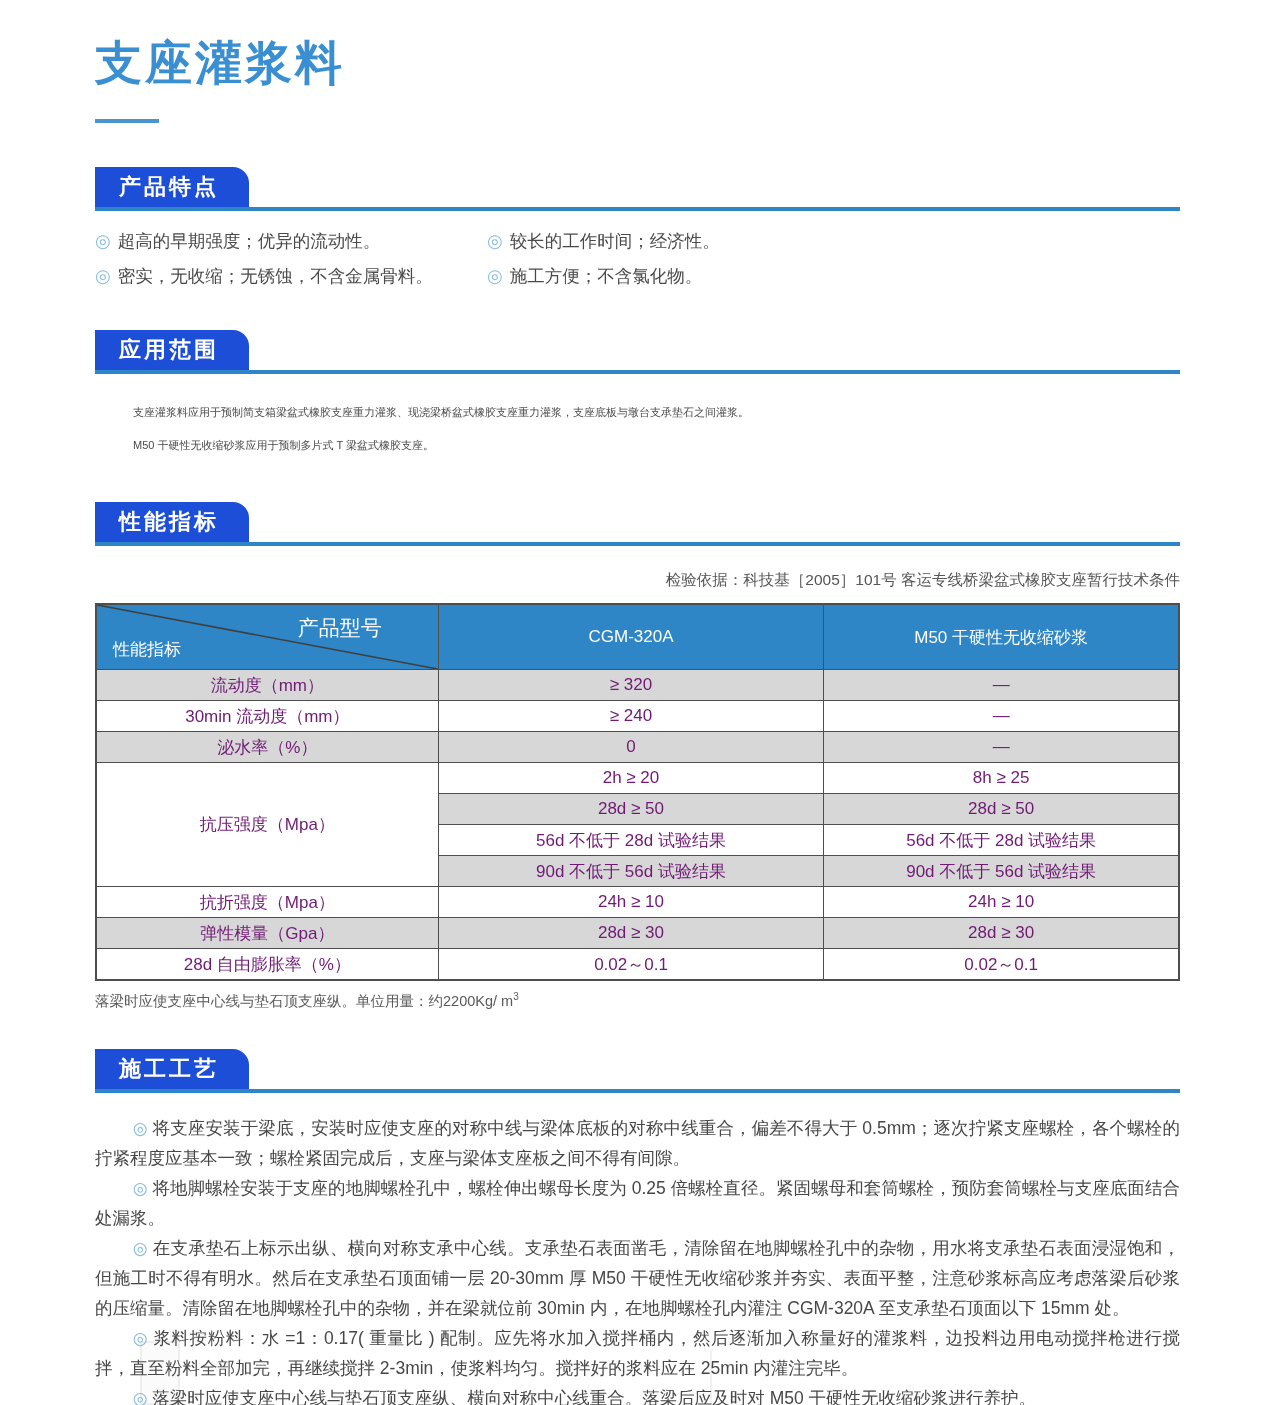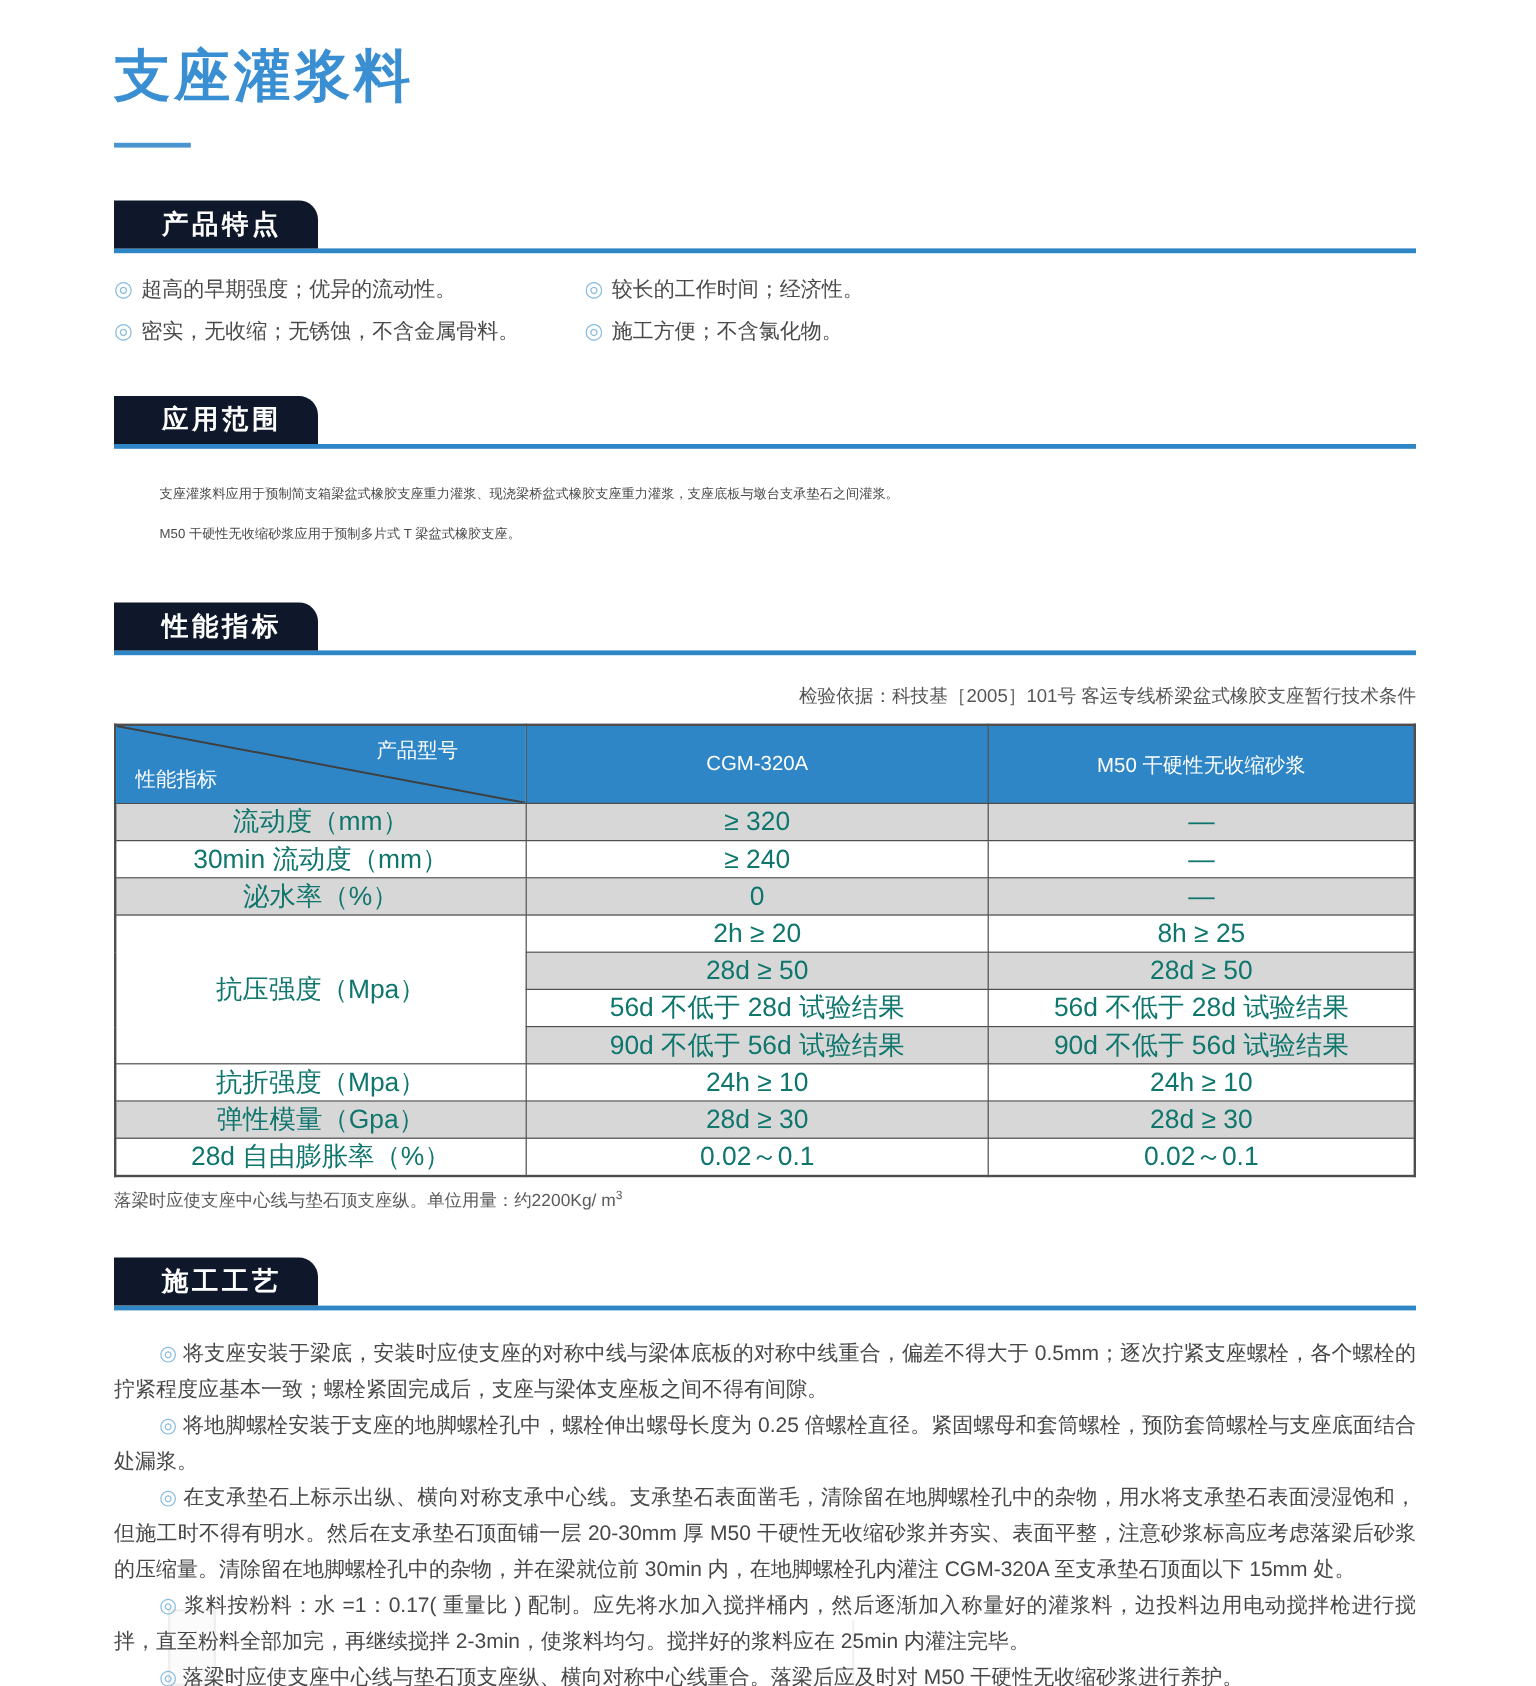--- a/index.html
+++ b/index.html
@@ -11,47 +11,47 @@
   .content{padding:20px 100px 0 95px;position:relative;z-index:2;}
 
   
   .page-title{font-size:47px;font-weight:bold;color:#3a8fd2;margin:12px 0 0 0;letter-spacing:3px;}
   .title-underline{width:64px;height:4px;background:#4a94d0;margin-top:24px;}
 
   
   .sec{margin-top:0;}
   .sec-head{border-bottom:4px solid #2e86c6;line-height:0;}
   .sec-tab{
-    display:inline-block;background:#0f172a;color:#ffffff;
+    display:inline-block;background:#1d4ed8;color:#ffffff;
     font-size:22px;font-weight:bold;line-height:1;
-    padding:9px 30px 9px 40px;border-radius:0 16px 0 0;letter-spacing:3px;
+    padding:9px 30px 9px 24px;border-radius:0 16px 0 0;letter-spacing:3px;
   }
 
   
   .feat-grid{margin-top:18px;display:grid;grid-template-columns:392px 1fr;row-gap:11px;}
   .feat-item{font-size:17.5px;color:#4a4a4a;display:flex;align-items:center;gap:7px;}
   .ring{color:#8abddf;font-size:18px;line-height:1;flex:0 0 auto;}
 
   
   .app-text{margin-top:22px;padding-left:38px;font-size:11px;line-height:33px;color:#4a4a4a;}
 
   
   .basis{margin-top:24px;text-align:right;font-size:15.5px;color:#555555;}
   table.perf{margin-top:12px;width:100%;border-collapse:collapse;table-layout:fixed;border:2px solid #4e4e4e;}
   table.perf col.c1{width:31.6%;}
   table.perf col.c2{width:35.6%;}
   table.perf col.c3{width:32.8%;}
   table.perf th,table.perf td{
     border:1px solid #4e4e4e;text-align:center;vertical-align:middle;
-    font-size:22px;color:#0f766e;height:30px;padding:0 4px;
+    font-size:17px;color:#701a75;height:30px;padding:0 4px;
   }
   table.perf thead th{background:#2e86c6;color:#ffffff;font-weight:normal;font-size:17px;height:64px;}
   .corner{position:relative;padding:0;}
   .corner svg{position:absolute;inset:0;width:100%;height:100%;}
-  .corner .corner-top{position:absolute;top:9px;right:56px;font-size:17px;}
+  .corner .corner-top{position:absolute;top:9px;right:56px;font-size:21px;}
   .corner .corner-bottom{position:absolute;bottom:8px;left:16px;font-size:17px;}
   td.gray{background:#d7d7d7;}
   .note{margin-top:10px;font-size:14.5px;color:#5a5a5a;}
   .note sup{font-size:10px;}
 
   
   .proc{margin-top:20px;}
   .proc p{margin:0;text-align:justify;font-size:17.5px;line-height:30px;color:#474747;text-indent:2.15em;}
   .proc .ring{font-size:17px;}
 

